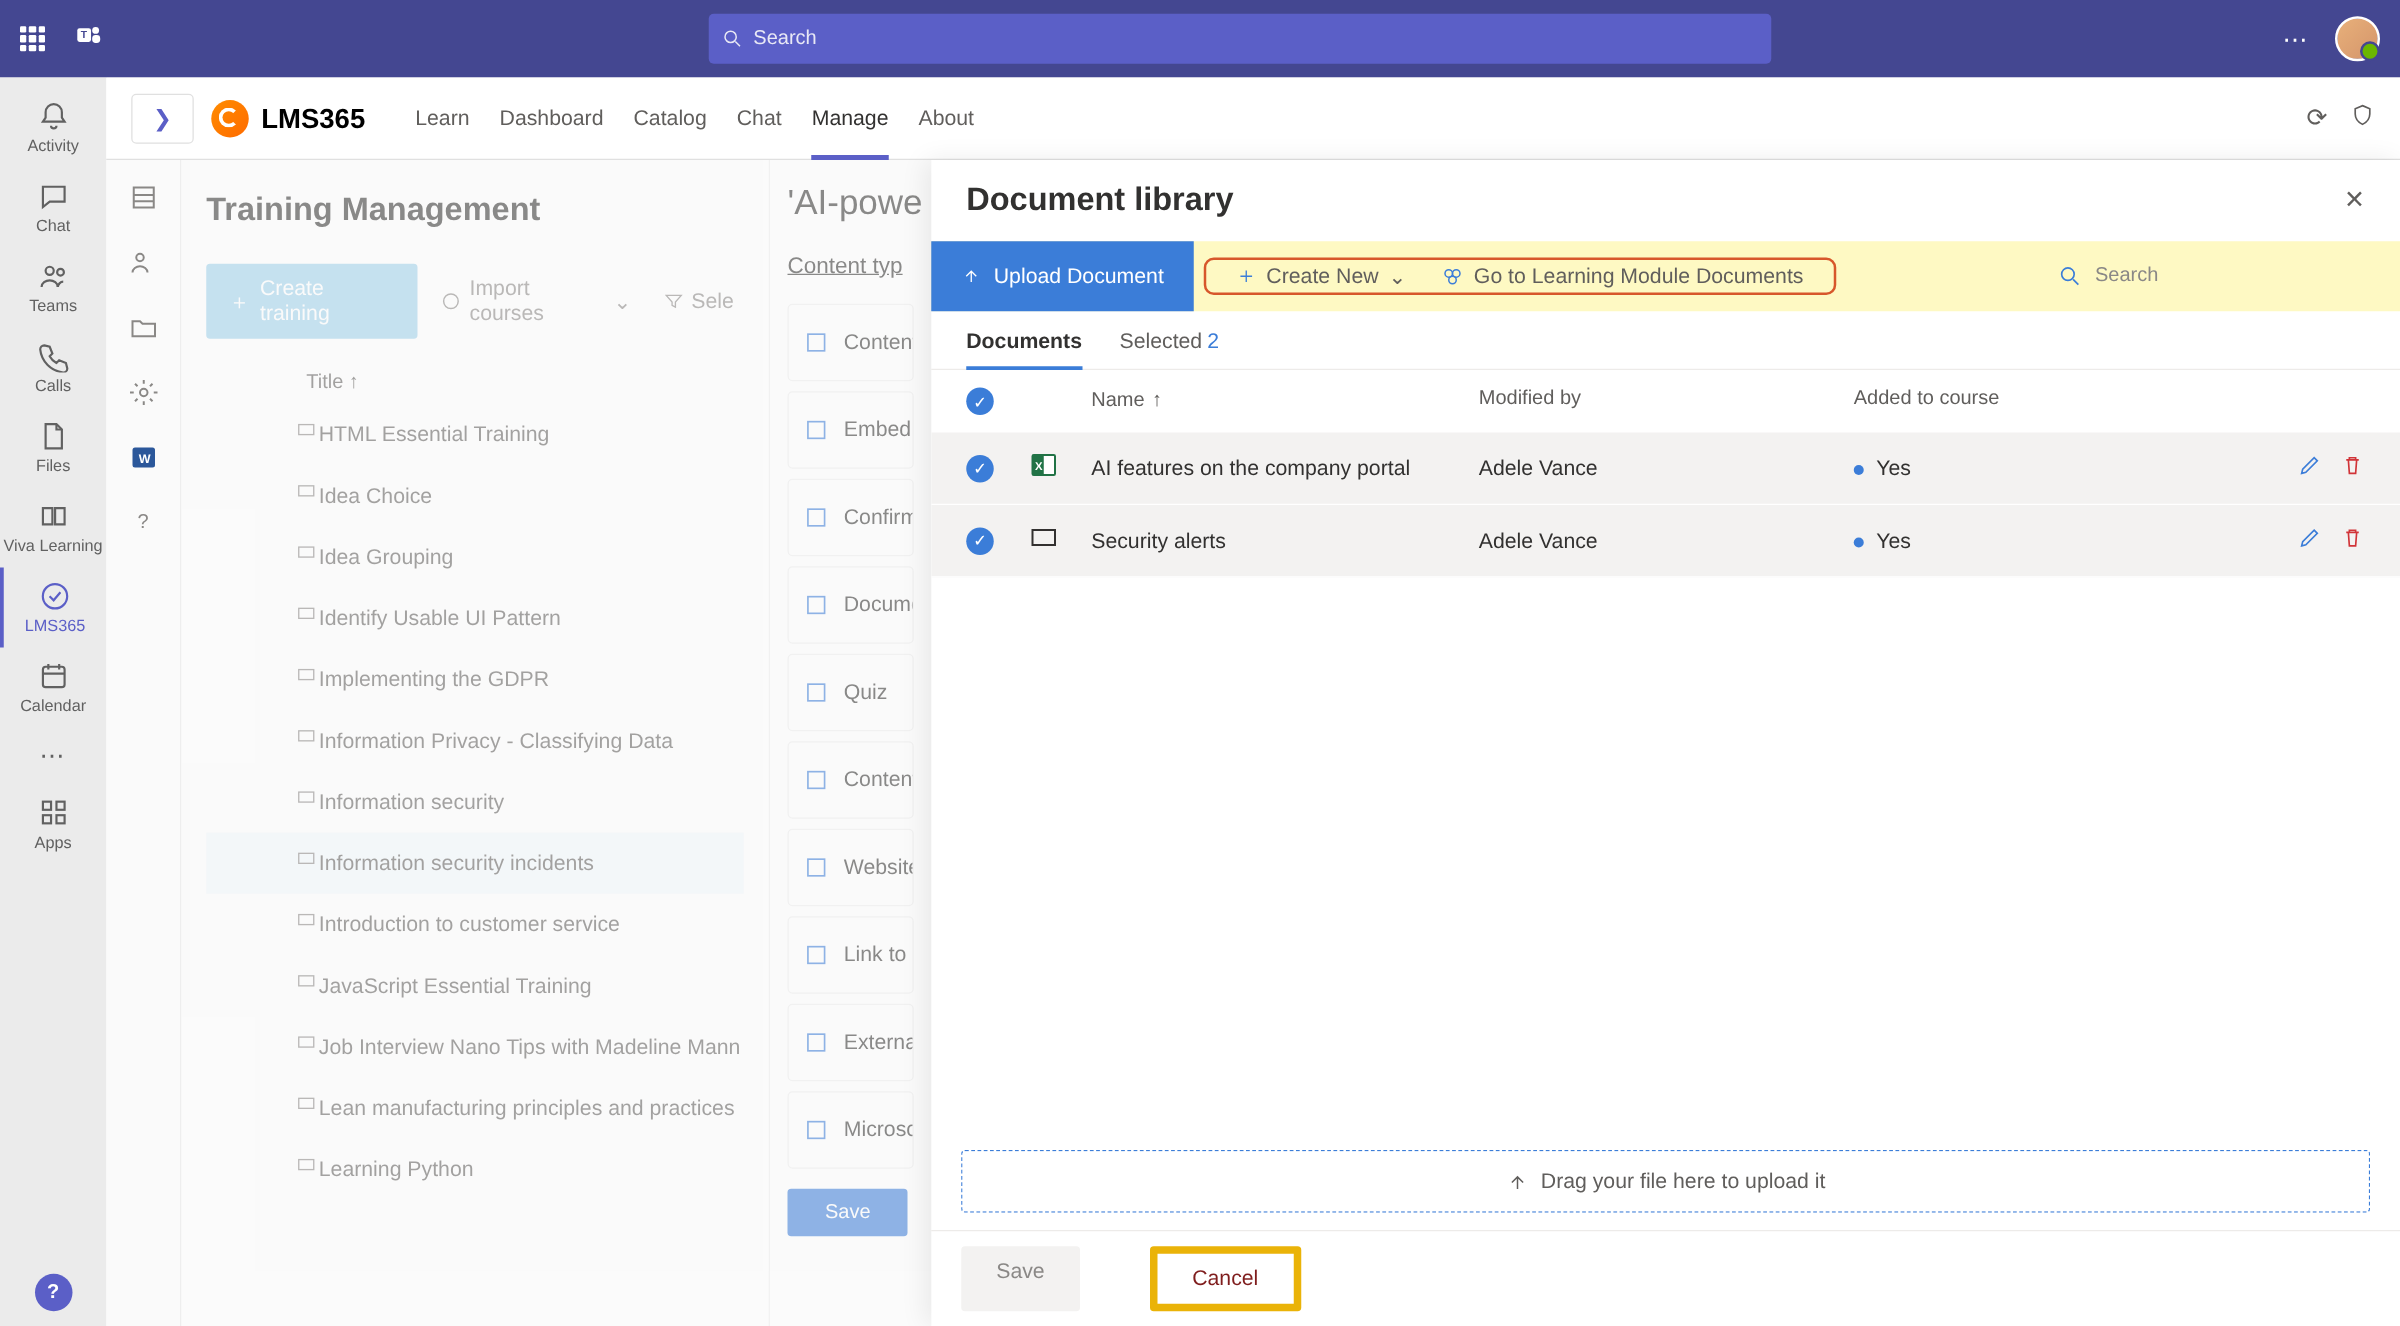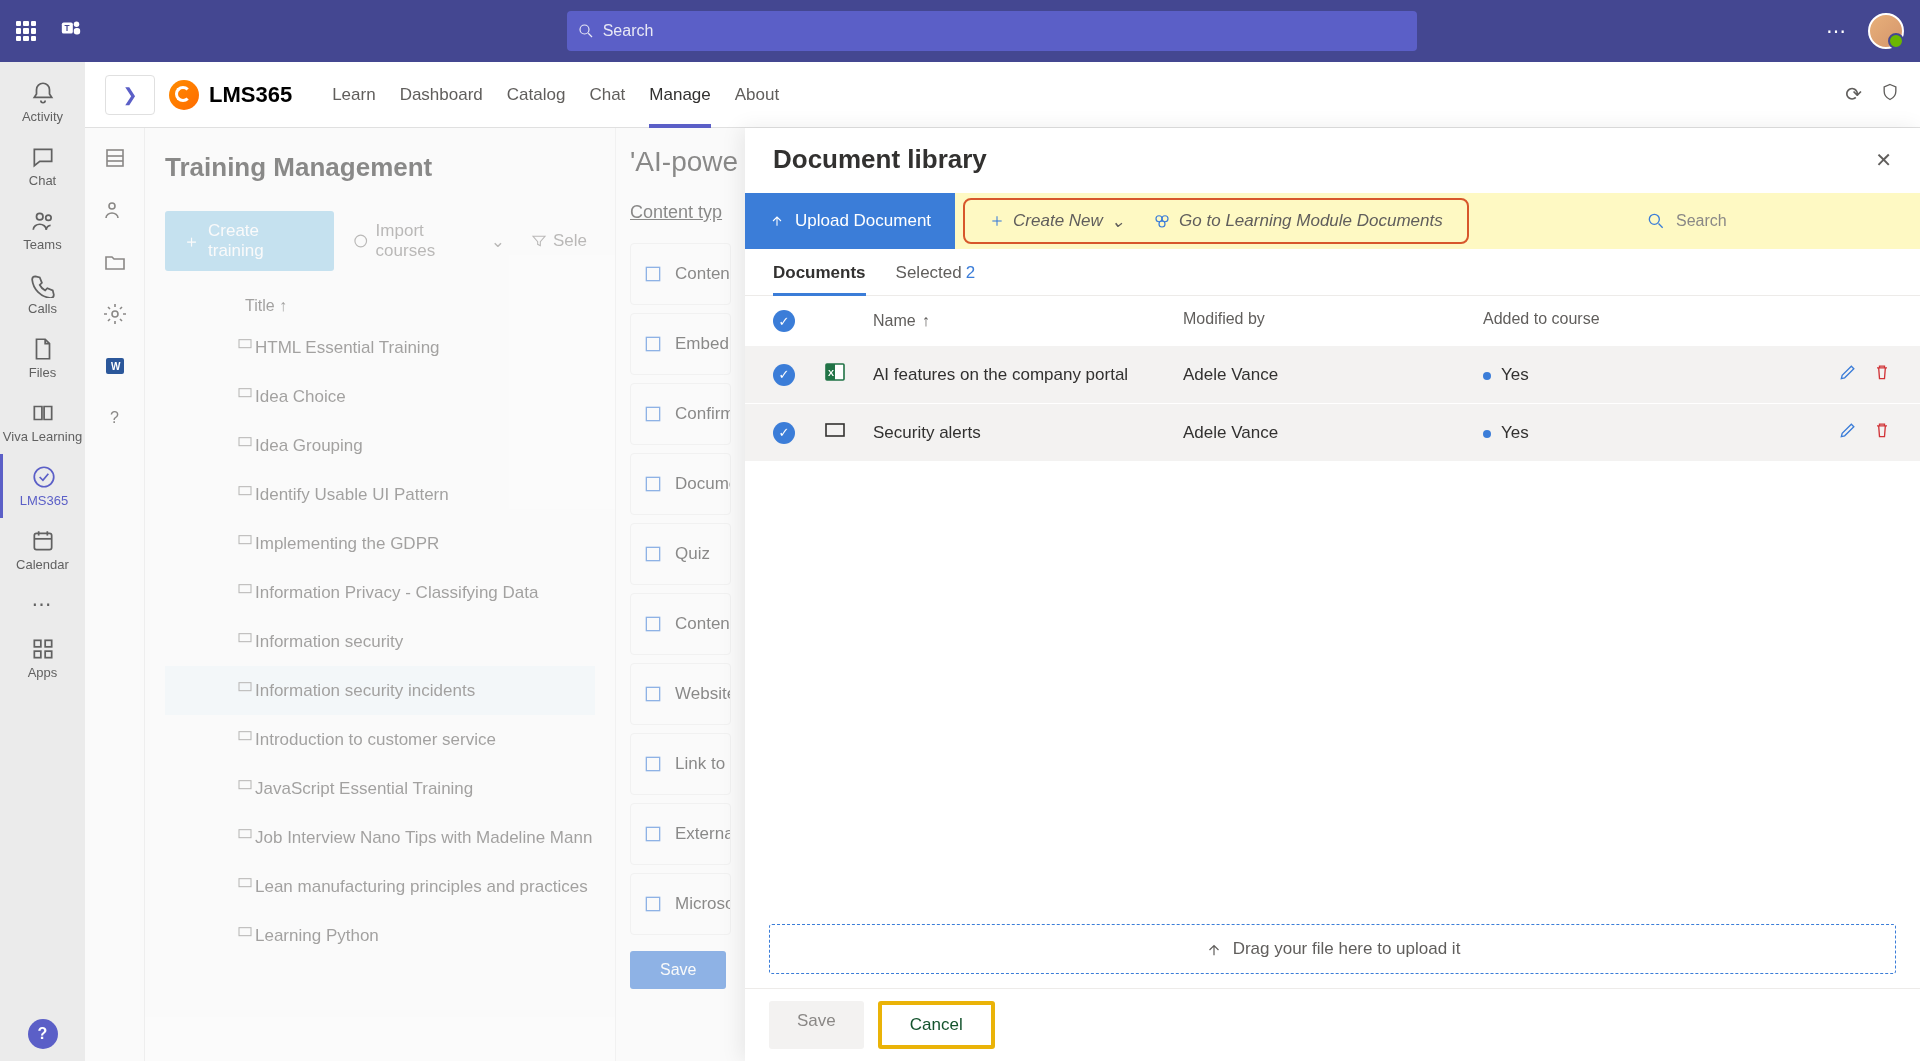--- a/index.html
+++ b/index.html
@@ -70,21 +70,21 @@
 .contenttype-panel .footer-buttons .save { background:#3b7dd8; color:#fff; padding:10px 30px; border-radius:3px; }
 
 
 .doclib-panel { flex:1; background: #fff; display:flex; flex-direction:column; position: relative; box-shadow: -4px 0 20px rgba(0,0,0,0.08); }
 .doclib-header { display:flex; align-items:center; justify-content:space-between; padding: 16px 28px 18px; }
 .doclib-header h2 { font-size: 26px; font-weight: 600; color: #323130; }
 .doclib-header .close { font-size: 20px; color: #605e5c; cursor:pointer; }
 
 .doclib-cmdbar { display:flex; align-items:center; background: #fef9c3; height: 56px; }
 .doclib-cmdbar .cmd-upload { background: #3b7dd8; color: #fff; height: 56px; padding: 0 24px; display:flex; align-items:center; gap:10px; font-size:17px; cursor:pointer; }
-.doclib-cmdbar .cmd-group { margin-left: 8px; display:flex; align-items:center; height:46px; border: 2px solid #d7572b; border-radius: 8px; padding: 0 10px; font-style: italic; }
+.doclib-cmdbar .cmd-group { margin-left: 8px; display:flex; align-items:center; height:30px; border: 2px solid #d7572b; border-radius: 8px; padding: 0 10px; }
 .doclib-cmdbar .cmd-btn { padding: 0 14px; display:flex; align-items:center; gap:8px; color: #605e5c; font-size:17px; cursor:pointer; height:100%; }
 .doclib-cmdbar .cmd-btn svg { color: #3b7dd8; }
 .doclib-cmdbar .cmd-search { margin-left:auto; width: 280px; padding-right: 20px; position:relative; }
 .doclib-cmdbar .cmd-search input { width:100%; height:40px; border:none; background:transparent; padding-left:36px; font-size:16px; color:#323130; }
 .doclib-cmdbar .cmd-search input::placeholder { color:#8a8886; }
 .doclib-cmdbar .cmd-search svg { position:absolute; left:6px; top:10px; color:#3b7dd8; }
 
 .doclib-tabs { display:flex; gap: 30px; padding: 14px 28px 0; border-bottom: 1px solid #edebe9; }
 .doclib-tabs .dtab { padding-bottom: 12px; font-size: 17px; color: #605e5c; cursor:pointer; position:relative; }
 .doclib-tabs .dtab.active { color: #323130; font-weight: 600; }
@@ -103,21 +103,21 @@
 .doclib-table .check-circle { width:22px; height:22px; border-radius:50%; background:#3b7dd8; display:flex; align-items:center; justify-content:center; color:#fff; font-size:13px; }
 .doclib-table .file-icon { width:24px; height:24px; }
 .doclib-table .yes-dot { width:8px; height:8px; border-radius:50%; background:#3b7dd8; display:inline-block; margin-right:10px; }
 .doclib-table .act { color:#3b7dd8; cursor:pointer; }
 .doclib-table .act.del { color:#d13438; }
 
 .doclib-dropzone { margin: 14px 24px; border: 1px dashed #3b7dd8; border-radius: 3px; padding: 14px; text-align:center; color:#605e5c; font-size:17px; display:flex; align-items:flex-end; justify-content:center; gap:10px; }
 .doclib-footer { padding: 12px 24px; display:flex; gap:14px; border-top:1px solid #edebe9; }
 .doclib-footer .fbtn { padding: 10px 28px; border-radius:3px; font-size:17px; cursor:pointer; }
 .doclib-footer .fbtn.save { background:#f3f2f1; color:#8a8886; }
-.doclib-footer .fbtn.cancel { border:4px solid #eab308; color:#14532d; }
+.doclib-footer .fbtn.cancel { border:6px solid #eab308; color:#7f1d1d;margin-left:42px; }
 
 svg { fill: none; stroke: currentColor; stroke-width: 1.6; }
 </style>
 </head>
 <body style="transform: scale(1);">
 
 <div class="teams-topbar">
   <div class="waffle">
       <span></span>
       <span></span>

